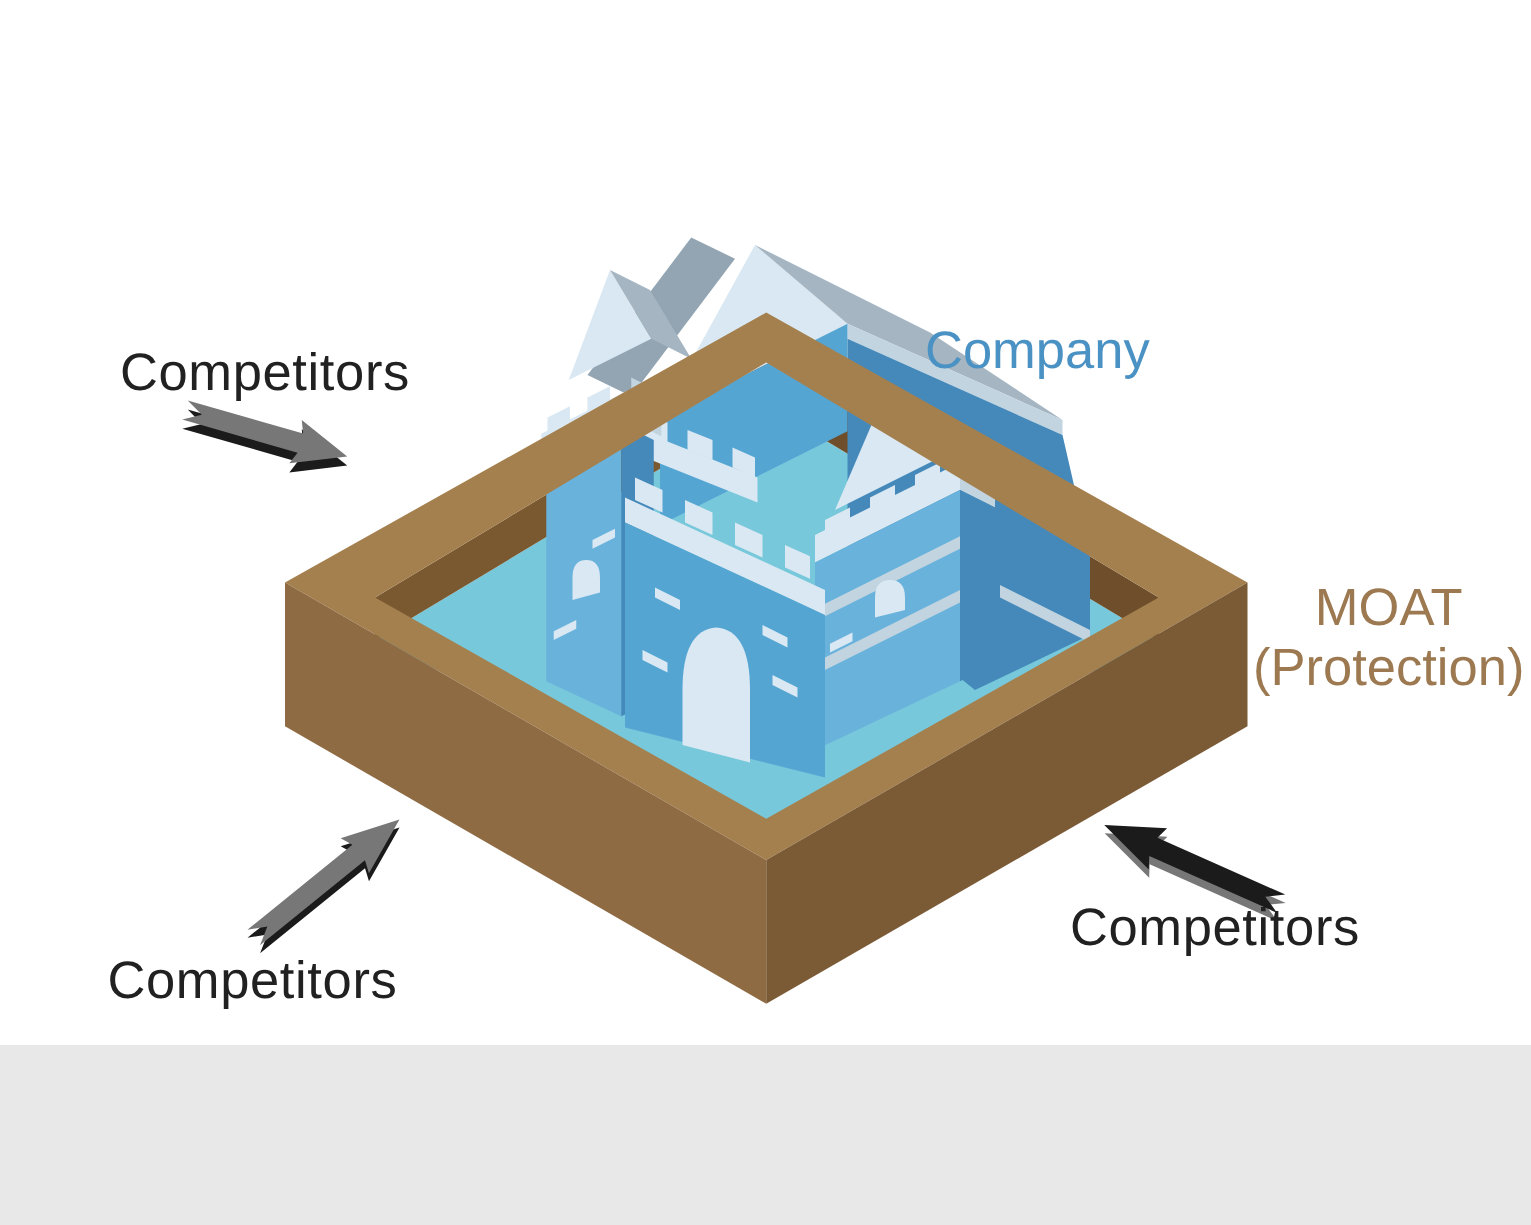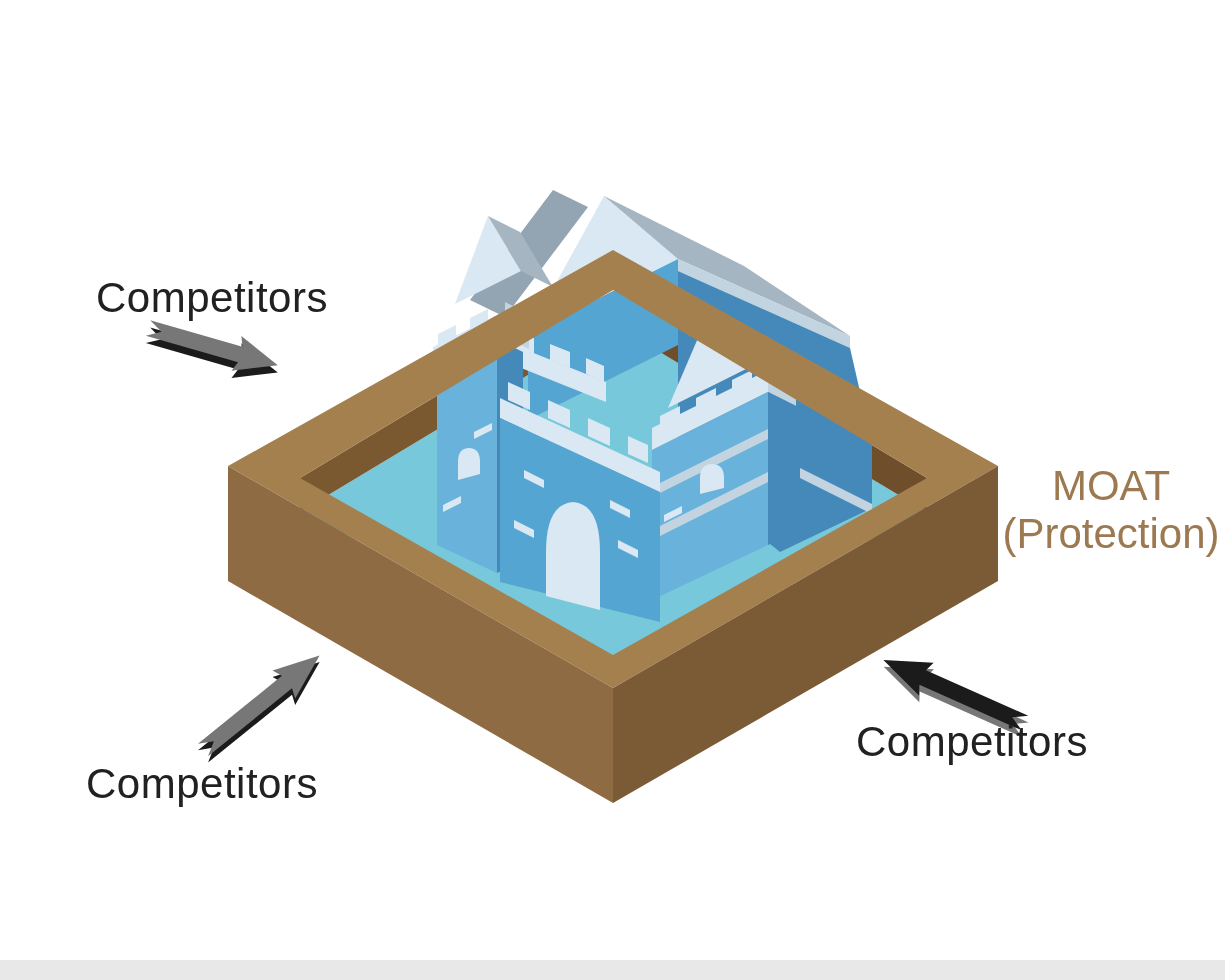--- a/index.html
+++ b/index.html
@@ -5,21 +5,21 @@
   :root{
     --background:#ffffff; --company-text:#4b92c4; --moat-text:#9c7950;
     --competitors-text:#212121; --moat-rim:#a5804f; --moat-left-face:#8f6b44;
     --moat-right-face:#7b5a36; --moat-inner-left:#7a5931; --moat-inner-right:#6f4f2b;
     --water:#77c8da; --castle-wall:#55a5d3; --castle-wall-light:#68b2dc;
     --castle-wall-shadow:#4489ba; --castle-trim:#d9e8f2; --castle-trim-shade:#c2d4e0;
     --roof-gray:#a5b5c1; --roof-gray-dark:#93a5b2; --arrow-black:#1b1b1b; --arrow-gray:#777777;
   }
   html,body{margin:0;padding:0;}
   body{background:#e8e8e8;font-family:"Liberation Sans", sans-serif;}
-  .stage{position:relative;width:1225px;height:960px;background:var(--background);overflow:hidden;margin:0 auto;}
+  .stage{position:relative;width:1225px;height:836px;background:var(--background);overflow:hidden;margin:0 auto;}
   .stage svg{position:absolute;left:0;top:0;}
   .label{position:absolute;white-space:nowrap;user-select:none;}
   .label-competitors{font-size:42px;color:var(--competitors-text);letter-spacing:0.5px;}
   .label-company{font-size:42px;color:var(--company-text);}
   .label-moat{color:var(--moat-text);text-align:center;font-size:42px;line-height:48px;}
   #competitors-top-left{left:96px;top:274px;}
   #company-label{left:740px;top:256px;}
   #moat-label{left:992px;top:462px;width:238px;}
   #competitors-bottom-left{left:86px;top:760px;}
   #competitors-bottom-right{left:856px;top:718px;}
@@ -132,20 +132,21 @@
     </g>
 
     <g transform="translate(1025,723) rotate(-156)">
       <polygon class="arrG" transform="translate(-3,-6)" points="0,-8 112,-8 108,-18 155,0 108,18 112,8 0,8 14,0"></polygon>
       <polygon class="arrB" points="0,-8 112,-8 108,-18 155,0 108,18 112,8 0,8 14,0"></polygon>
     </g>
   </svg>
 
   <div class="label label-competitors" id="competitors-top-left">Competitors</div>
 
+  <div class="label label-company" id="company-label">Company</div>
 
   <div class="label label-moat" id="moat-label">
     <div>MOAT</div>
     <div>(Protection)</div>
   </div>
 
   <div class="label label-competitors" id="competitors-bottom-left">Competitors</div>
 
   <div class="label label-competitors" id="competitors-bottom-right">Competitors</div>
 </div>

